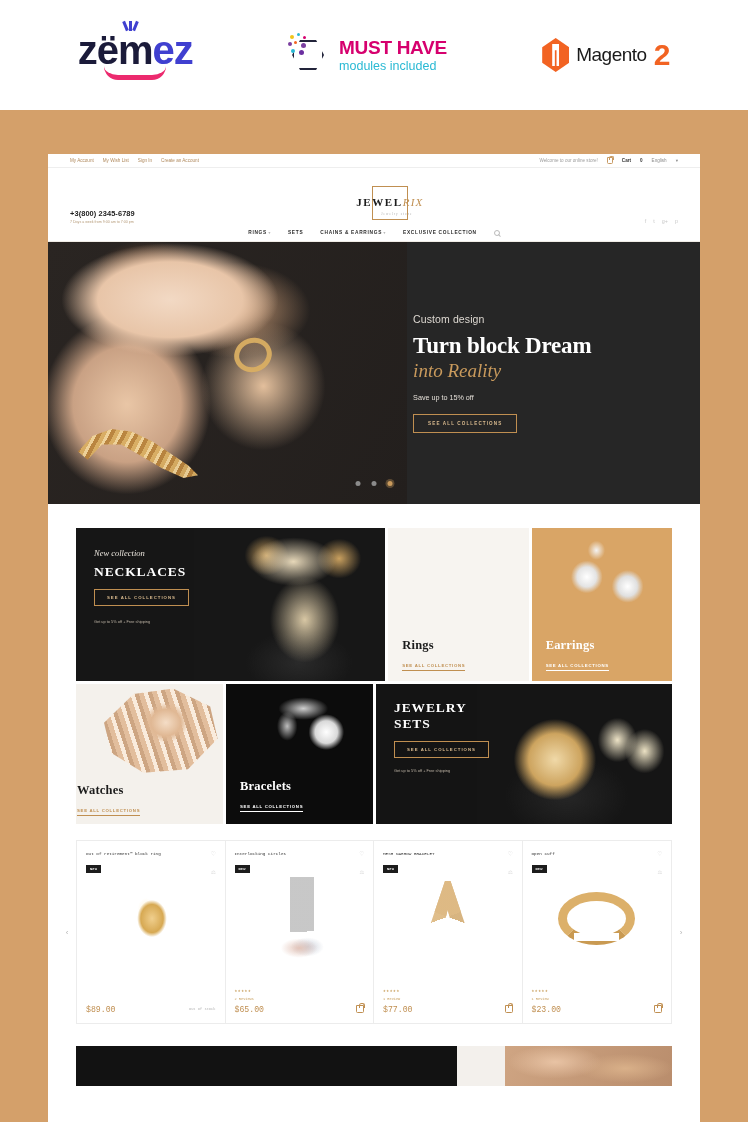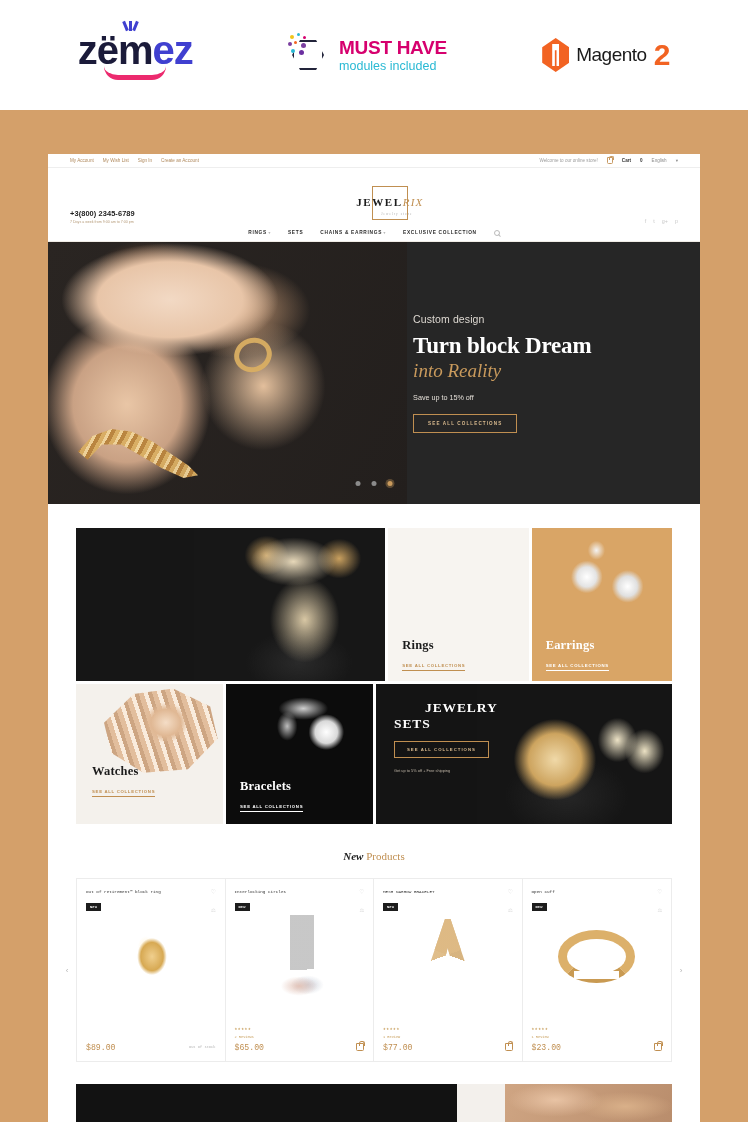--- a/index.html
+++ b/index.html
@@ -441,20 +441,26 @@
           <i class="on"></i>
         </div>
       </div>
 
       <div class="cat-wrap">
 
         <div class="cat-row">
 
           <div class="tile tile-necklaces">
             <div class="neck-img"></div>
+            <div class="tile-inner">
+              <div class="t-kicker">New collection</div>
+              <div class="t-title-lg">NECKLACES</div>
+              <div class="tile-btn">SEE ALL COLLECTIONS</div>
+              <div class="t-note">Get up to 5% off + Free shipping</div>
+            </div>
           </div>
 
           <div class="tile tile-rings">
             <div class="rings-img"></div>
             <div class="tile-inner" style="position:absolute;bottom:10px;left:0;padding:0 14px;">
               <div class="t-title-md" style="color:#1c1c1c;">Rings</div>
               <div class="t-link" style="margin-top:8px;">SEE ALL COLLECTIONS</div>
             </div>
           </div>
 
@@ -465,51 +471,47 @@
               <div class="t-link" style="margin-top:8px;color:#fff;border-bottom-color:#fff;">SEE ALL COLLECTIONS</div>
             </div>
           </div>
 
         </div>
 
         <div class="cat-row">
 
           <div class="tile tile-watches">
             <div class="watch-img"></div>
-            <div class="tile-inner" style="position:absolute;bottom:27px;left:0;padding:0 16px;">
+            <div class="tile-inner" style="position:absolute;bottom:8px;left:0;padding:0 1px;">
               <div class="t-title-md" style="color:#1c1c1c;">Watches</div>
               <div class="t-link" style="margin-top:8px;">SEE ALL COLLECTIONS</div>
             </div>
           </div>
 
           <div class="tile tile-bracelets">
             <div class="brac-img"></div>
             <div class="tile-inner" style="position:absolute;bottom:12px;left:0;padding:0 14px;">
               <div class="t-title-md" style="color:#ffffff;margin-top:44px;">Bracelets</div>
               <div class="t-link" style="margin-top:8px;color:#fff;border-bottom-color:#fff;">SEE ALL COLLECTIONS</div>
             </div>
           </div>
 
           <div class="tile tile-sets">
             <div class="sets-img"></div>
             <div class="tile-inner" style="padding:16px 18px;">
-              <div class="t-title-lg" style="margin-top:0;margin-left:31px;">JEWELRY</div>
+              <div class="t-title-lg" style="margin-top:0;">JEWELRY</div>
               <div class="t-title-lg" style="margin-top:0;">SETS</div>
               <div class="tile-btn">SEE ALL COLLECTIONS</div>
               <div class="t-note" style="margin-top:10px;">Get up to 5% off + Free shipping</div>
             </div>
           </div>
 
         </div>
       </div>
 
-      <div class="np-head">
-        <span class="np-a">New</span>
-        <span class="np-b">Products</span>
-      </div>
 
       <div class="prod-strip">
         <div class="arrow arrow-l">‹</div>
         <div class="arrow arrow-r">›</div>
 
         <div class="prod-grid">
 
           <div class="prod-card">
             <div class="prod-name">Out of retirement™ block ring</div>
             <div class="badge-new">New</div>

